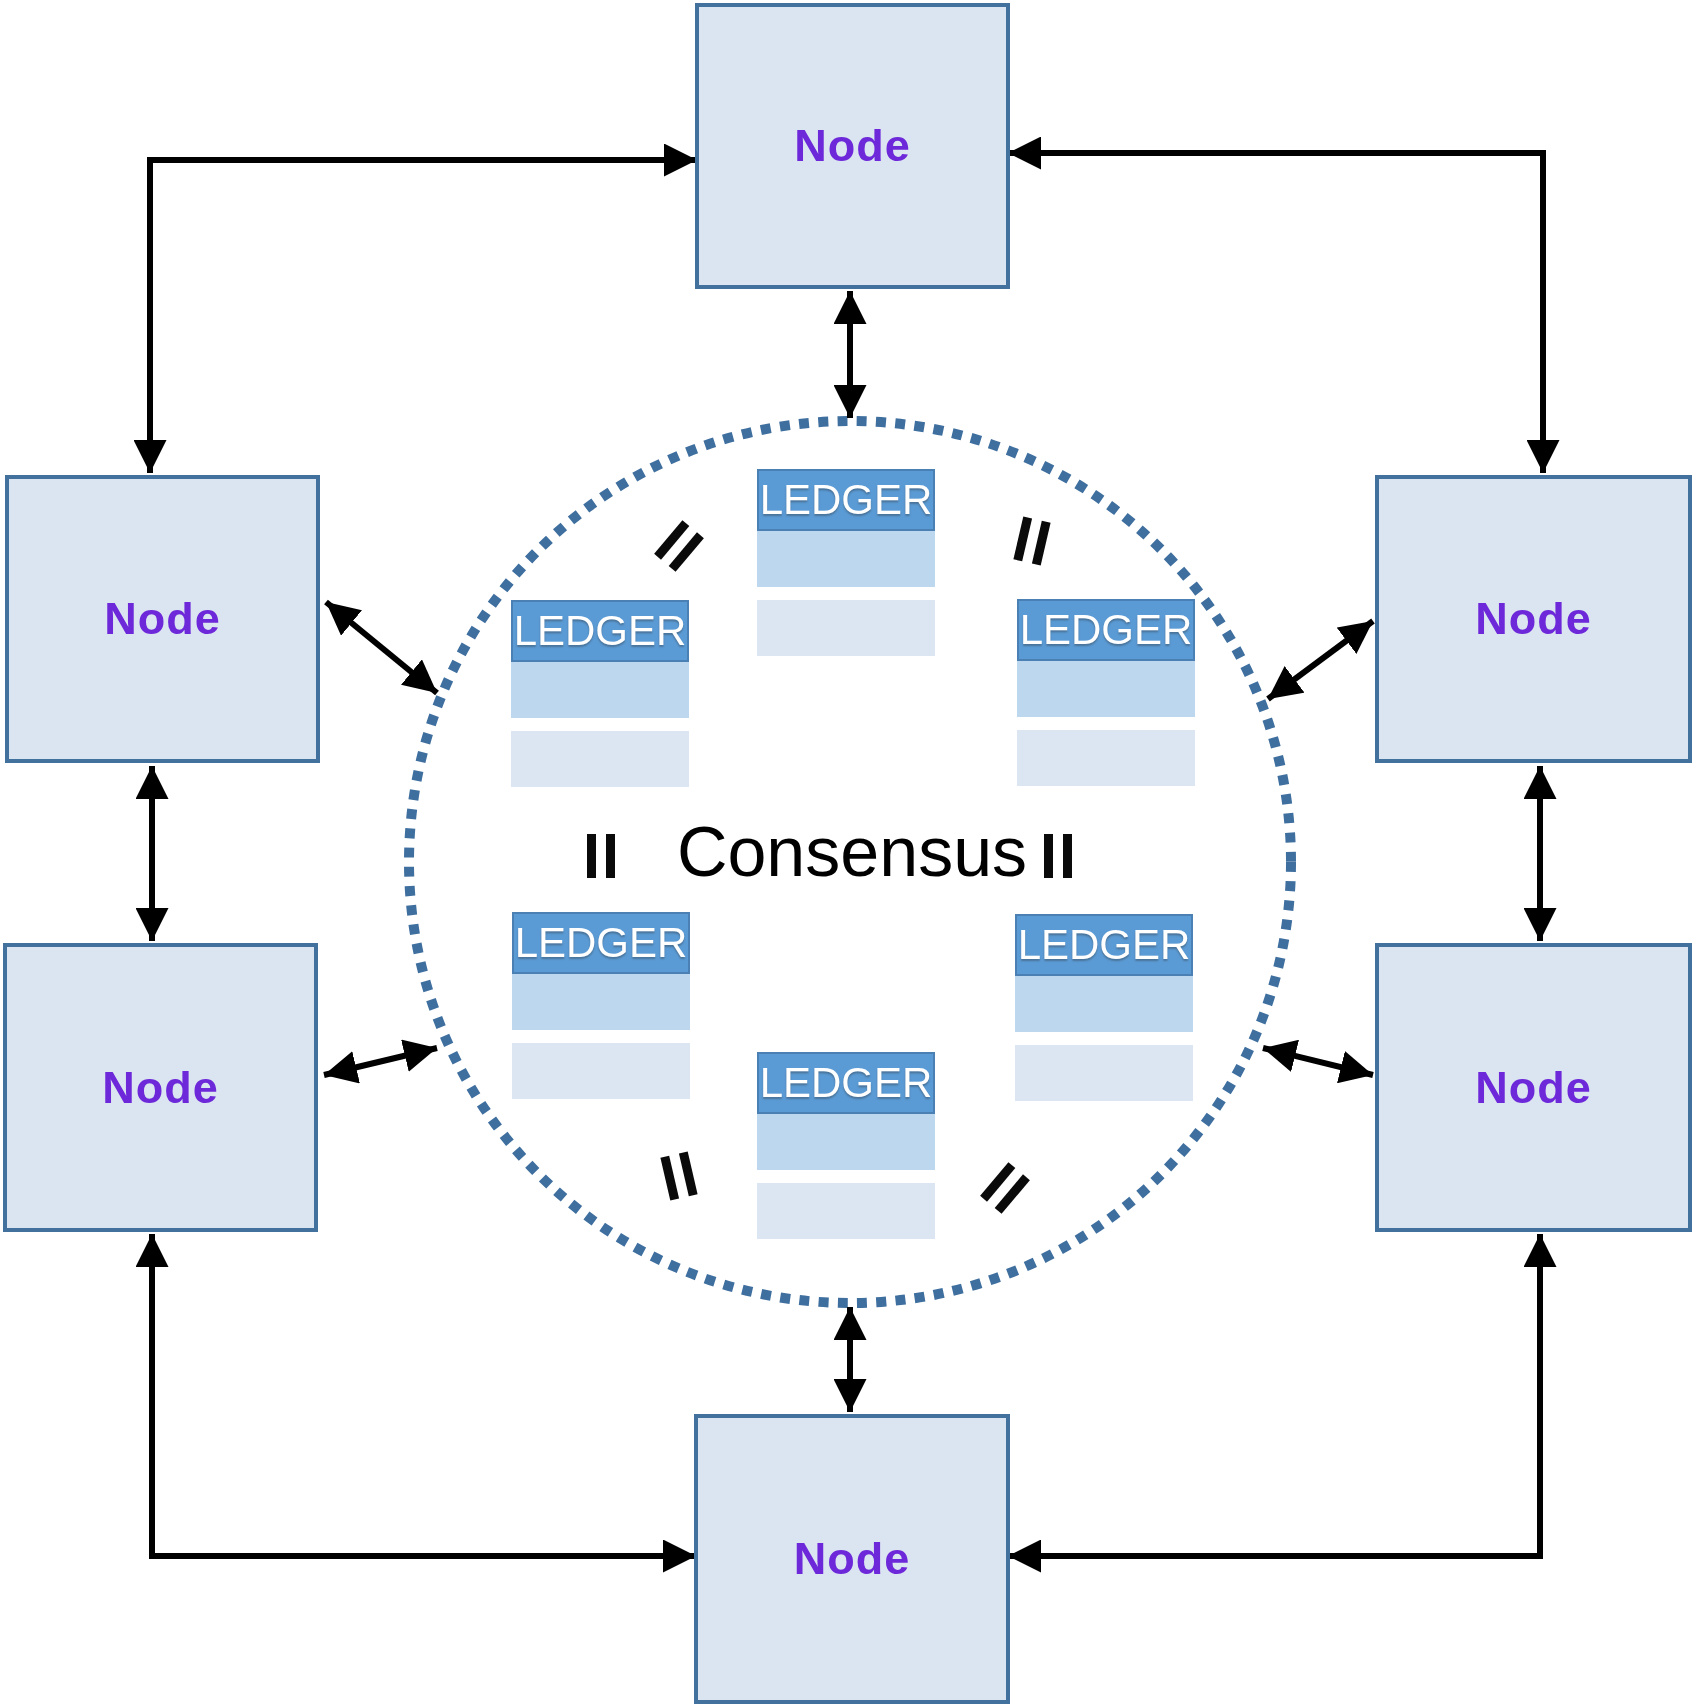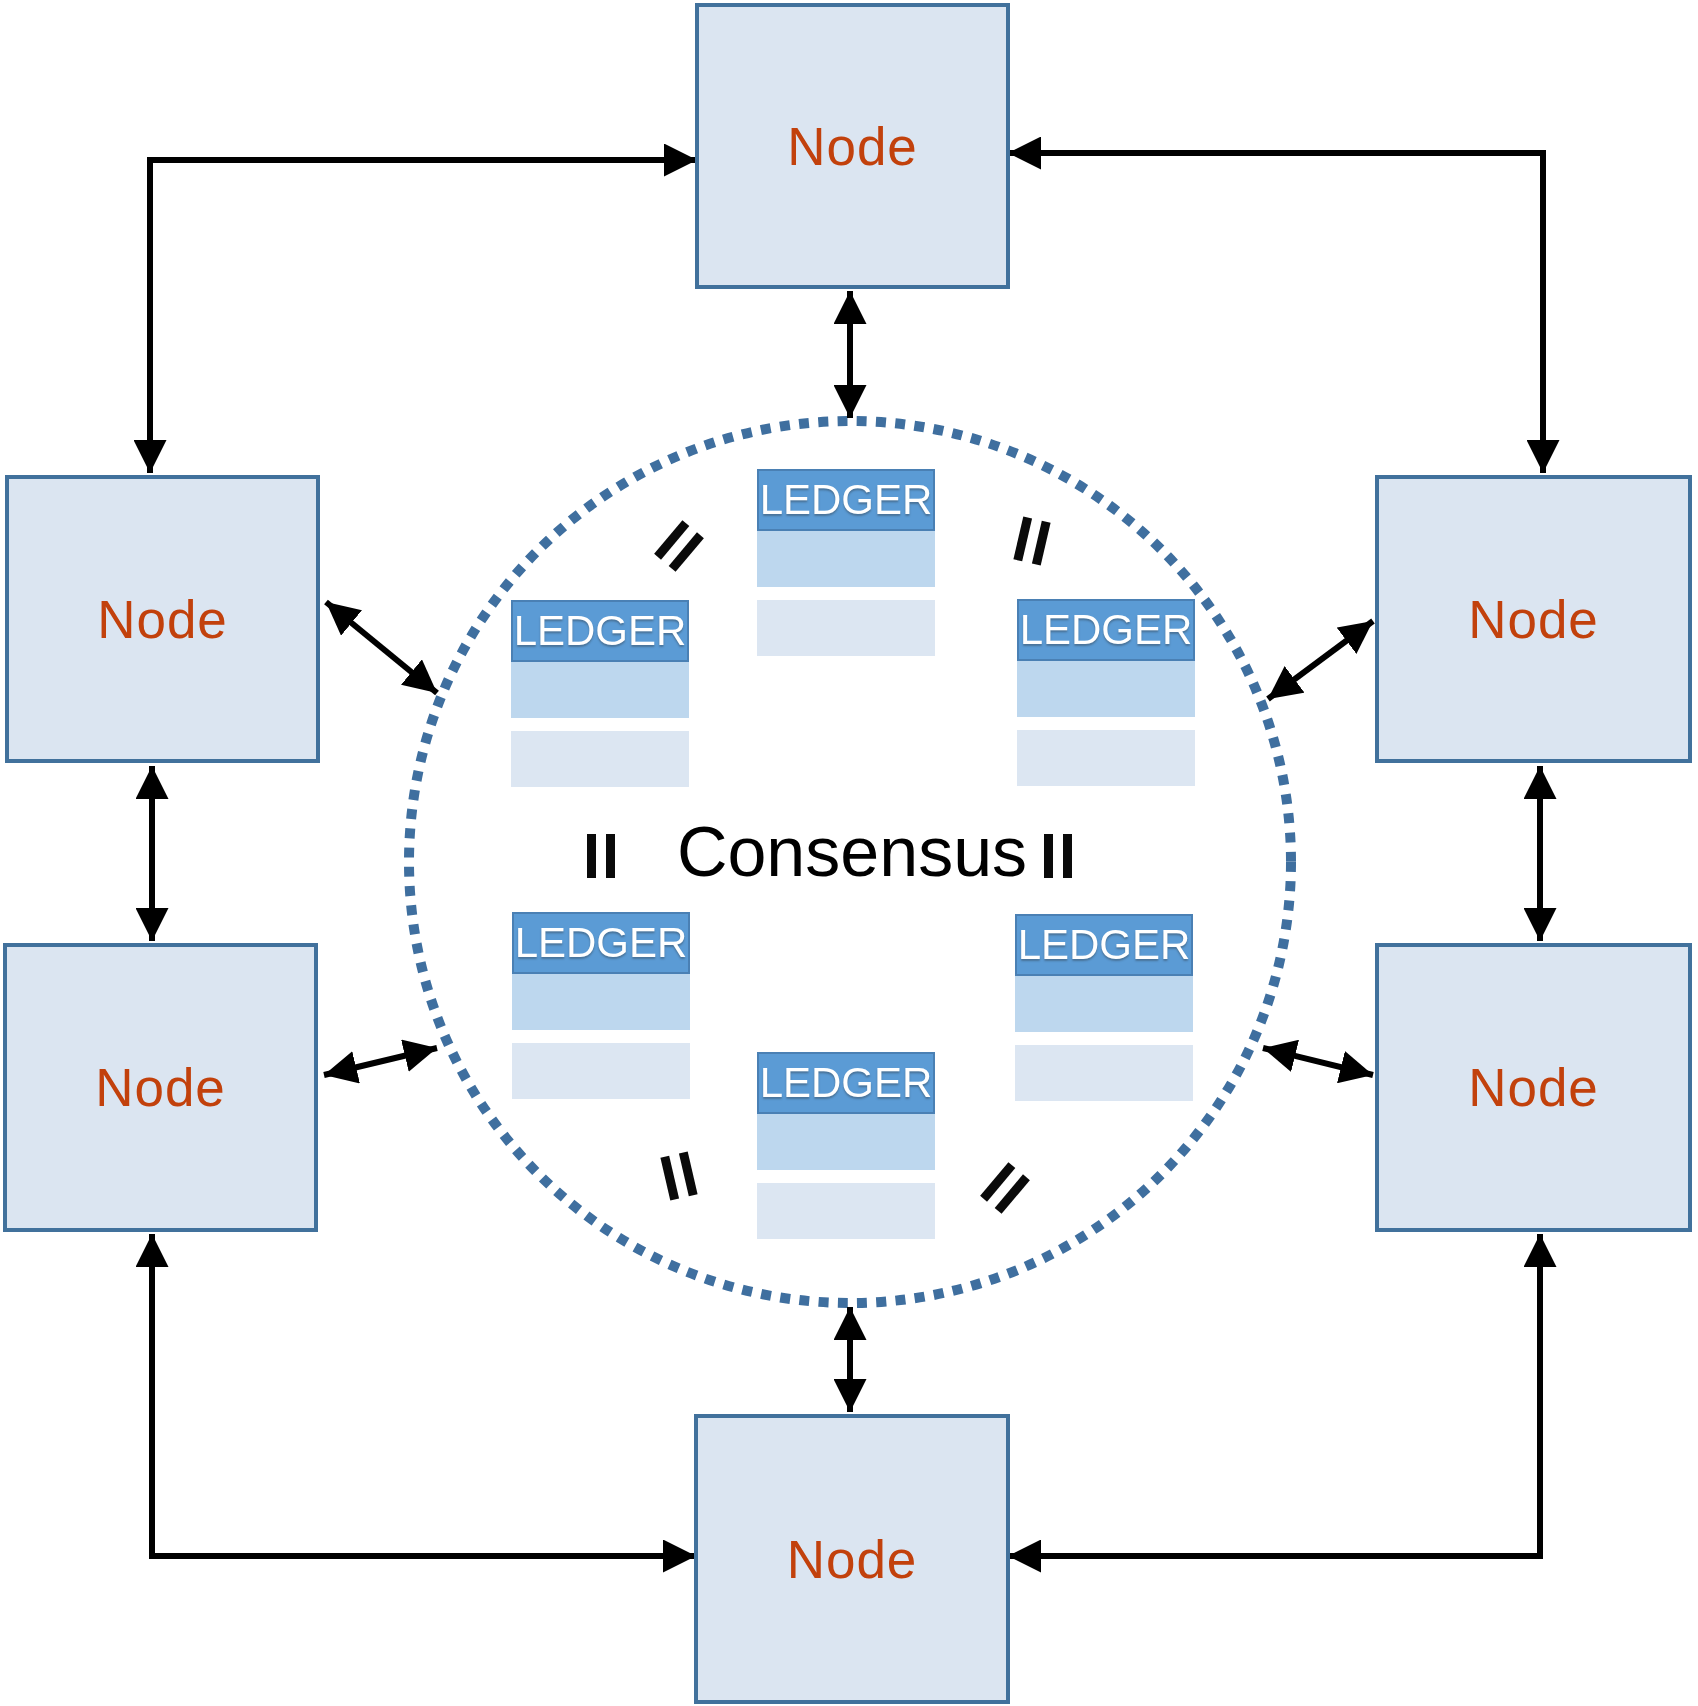--- a/index.html
+++ b/index.html
@@ -8,21 +8,21 @@
     font-family:"Liberation Sans",sans-serif;
   }
   #arrow-layer{position:absolute;left:0;top:0;width:1698px;height:1706px;pointer-events:none;}
   .node{
     position:absolute;box-sizing:border-box;
     background:#dbe5f1;border:4px solid #41719c;
     display:flex;align-items:center;justify-content:center;
     z-index:2;
   }
   .node .node-label{
-    font-size:53px;font-weight:normal;color:#c2410c;letter-spacing:1px;
+    font-size:45px;font-weight:bold;color:#6d28d9;letter-spacing:1px;
   }
   .ledger{position:absolute;width:178px;z-index:3;}
   .ledger .ledger-header{
     box-sizing:border-box;height:62px;
     background:#5b9bd5;border:2px solid #4a80b4;
     color:#ffffff;font-size:42px;font-weight:400;
     display:flex;align-items:center;justify-content:center;
     text-shadow:0 2px 2px rgba(40,40,40,0.35);
   }
   .ledger .ledger-row{height:56px;margin-bottom:13px;}

